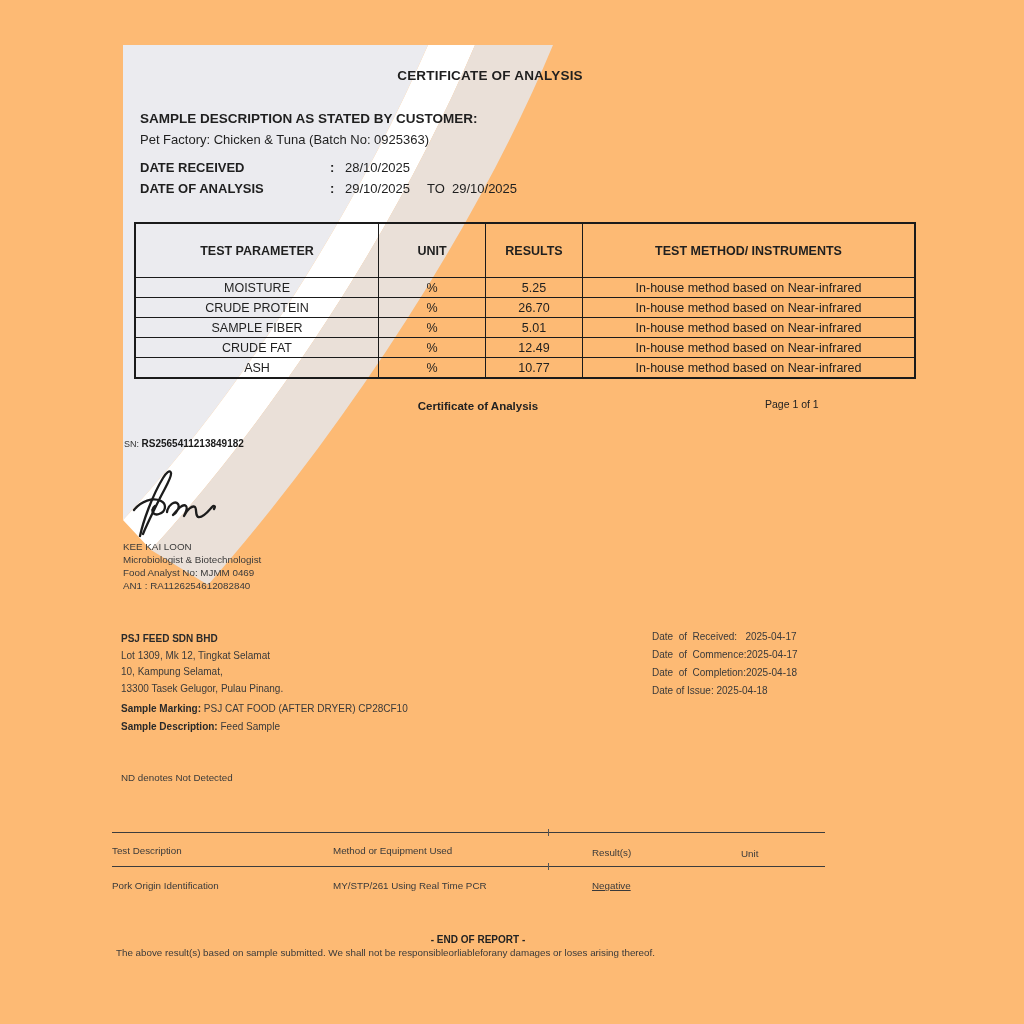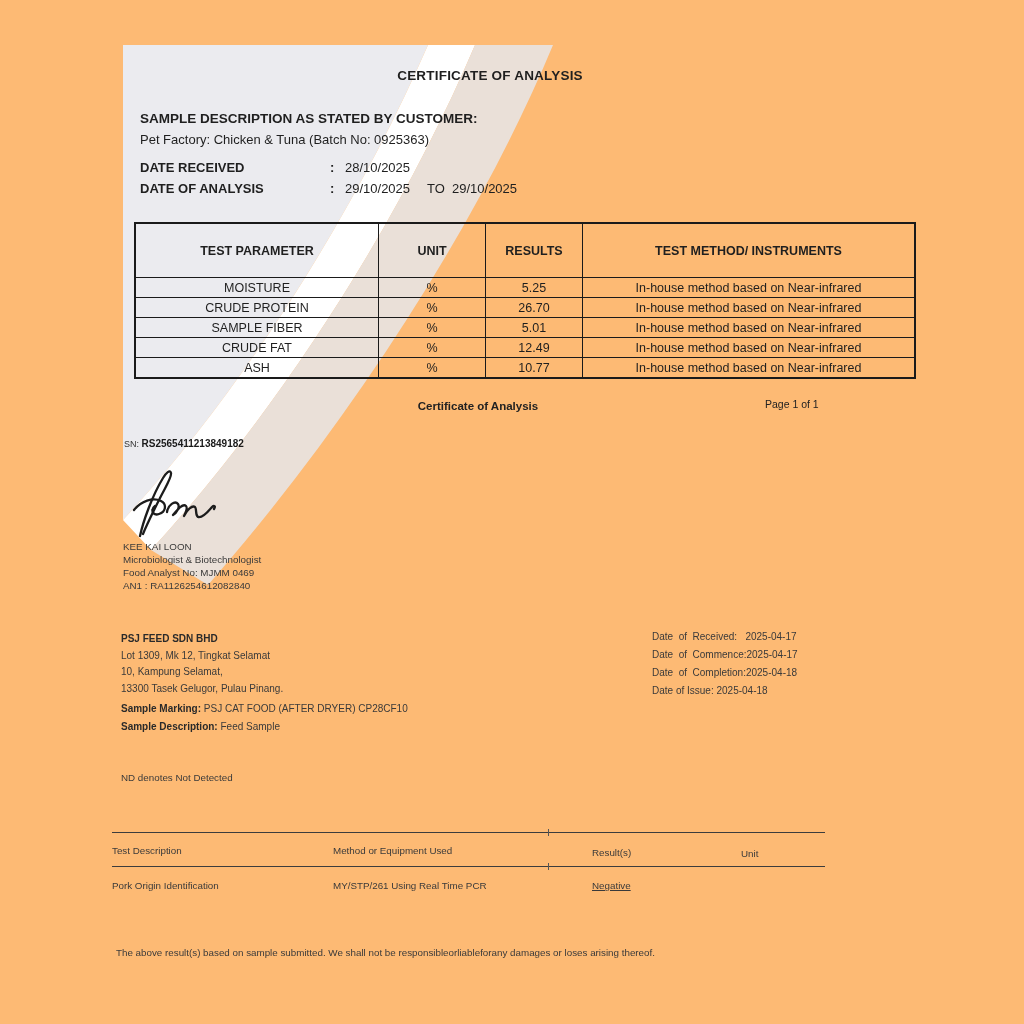--- a/index.html
+++ b/index.html
@@ -174,15 +174,16 @@
   <div class="abs pcr-h" style="left:333px;top:845px;">Method or Equipment Used</div>
   <div class="abs pcr-h" style="left:592px;top:847px;">Result(s)</div>
   <div class="abs pcr-h" style="left:741px;top:848px;">Unit</div>
   <div class="abs hline" style="top:866px;"></div>
   <div class="abs vtick" style="left:548px;top:863px;"></div>
   <div class="abs pcr-c" style="left:112px;top:880px;">Pork Origin Identification</div>
   <div class="abs pcr-c" style="left:333px;top:880px;">MY/STP/261 Using Real Time PCR</div>
   <div class="abs pcr-c" style="left:592px;top:880px;text-decoration:underline;">Negative</div>
   <div class="abs pcr-c" style="left:741px;top:880px;"></div>
 
+  <div class="abs end-line center b">- END OF REPORT -</div>
   <div class="abs disclaimer">The above result(s) based on sample submitted. We shall not be responsibleorliableforany damages or loses arising thereof.</div>
 
 </div>
 
 </body></html>

